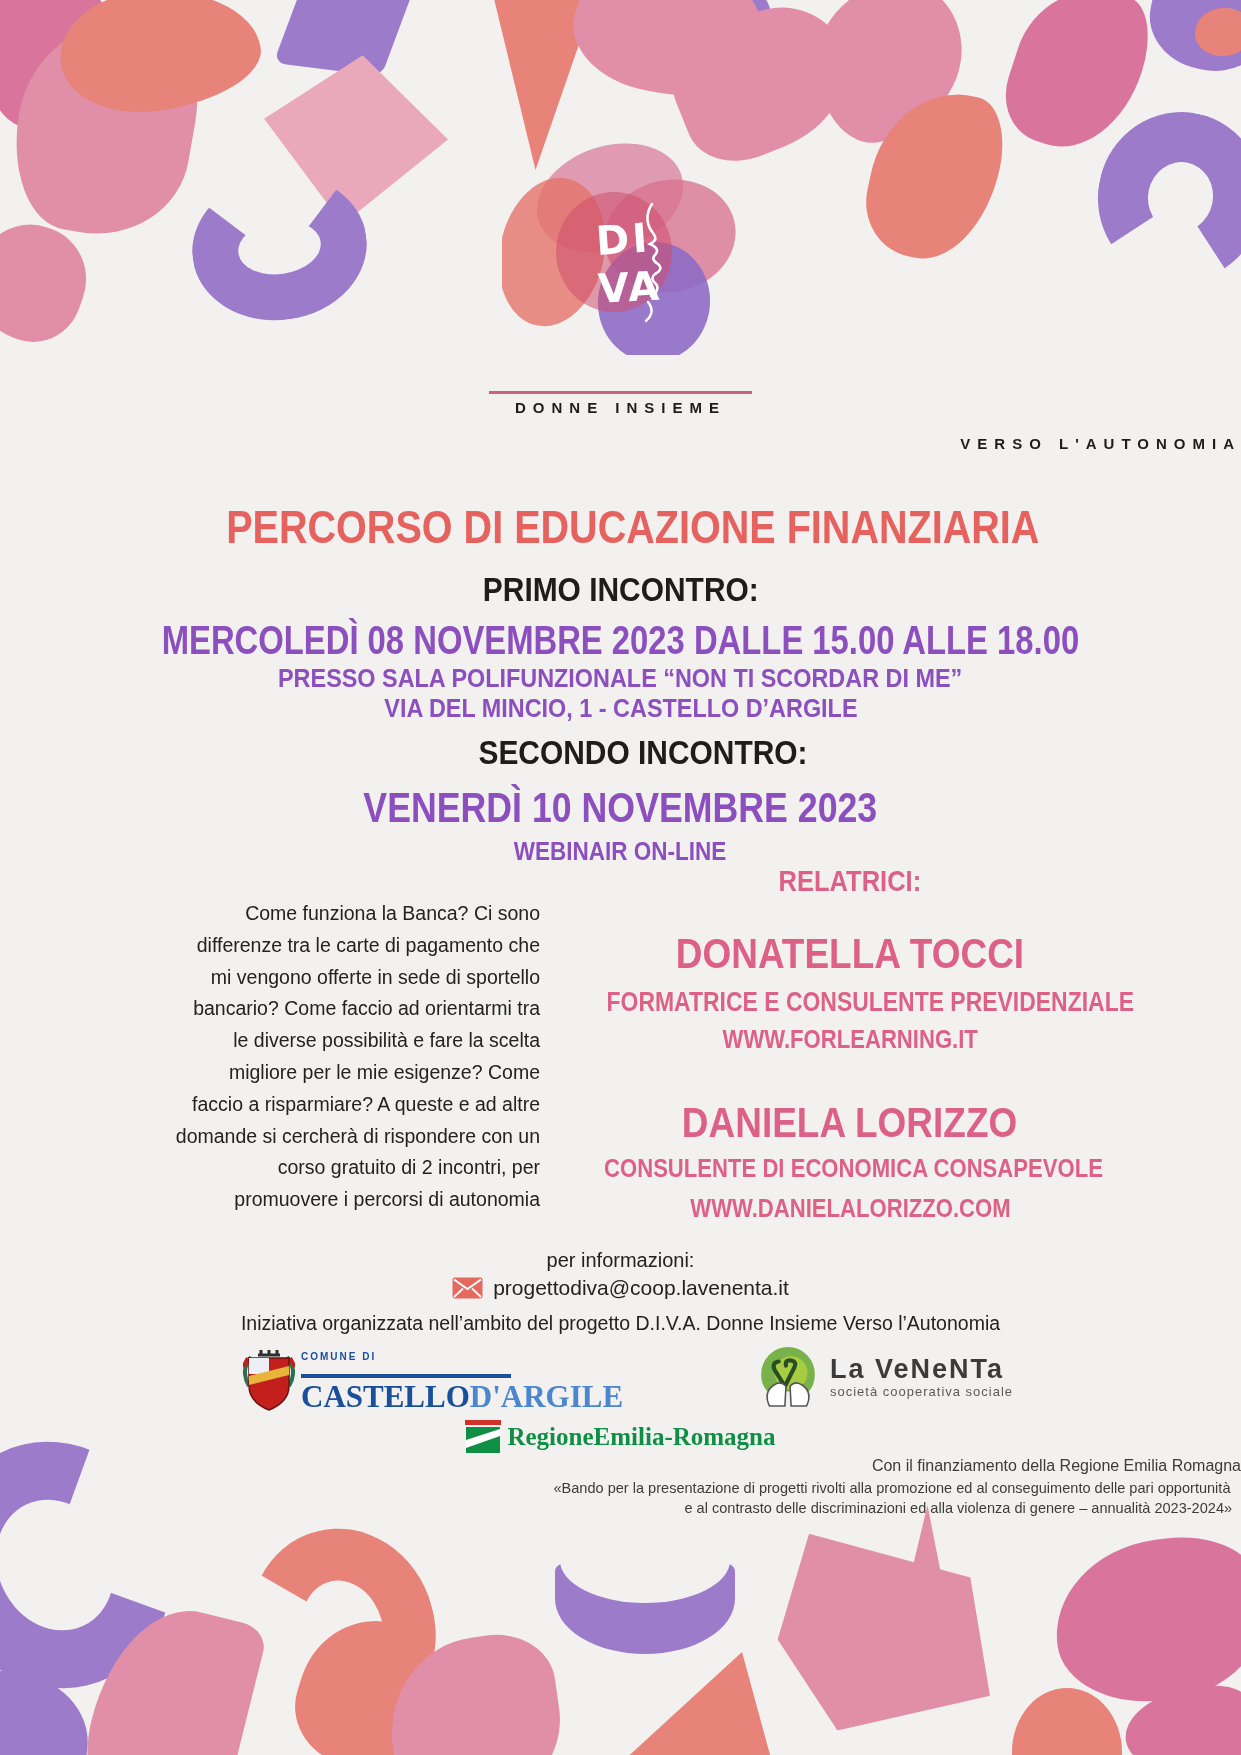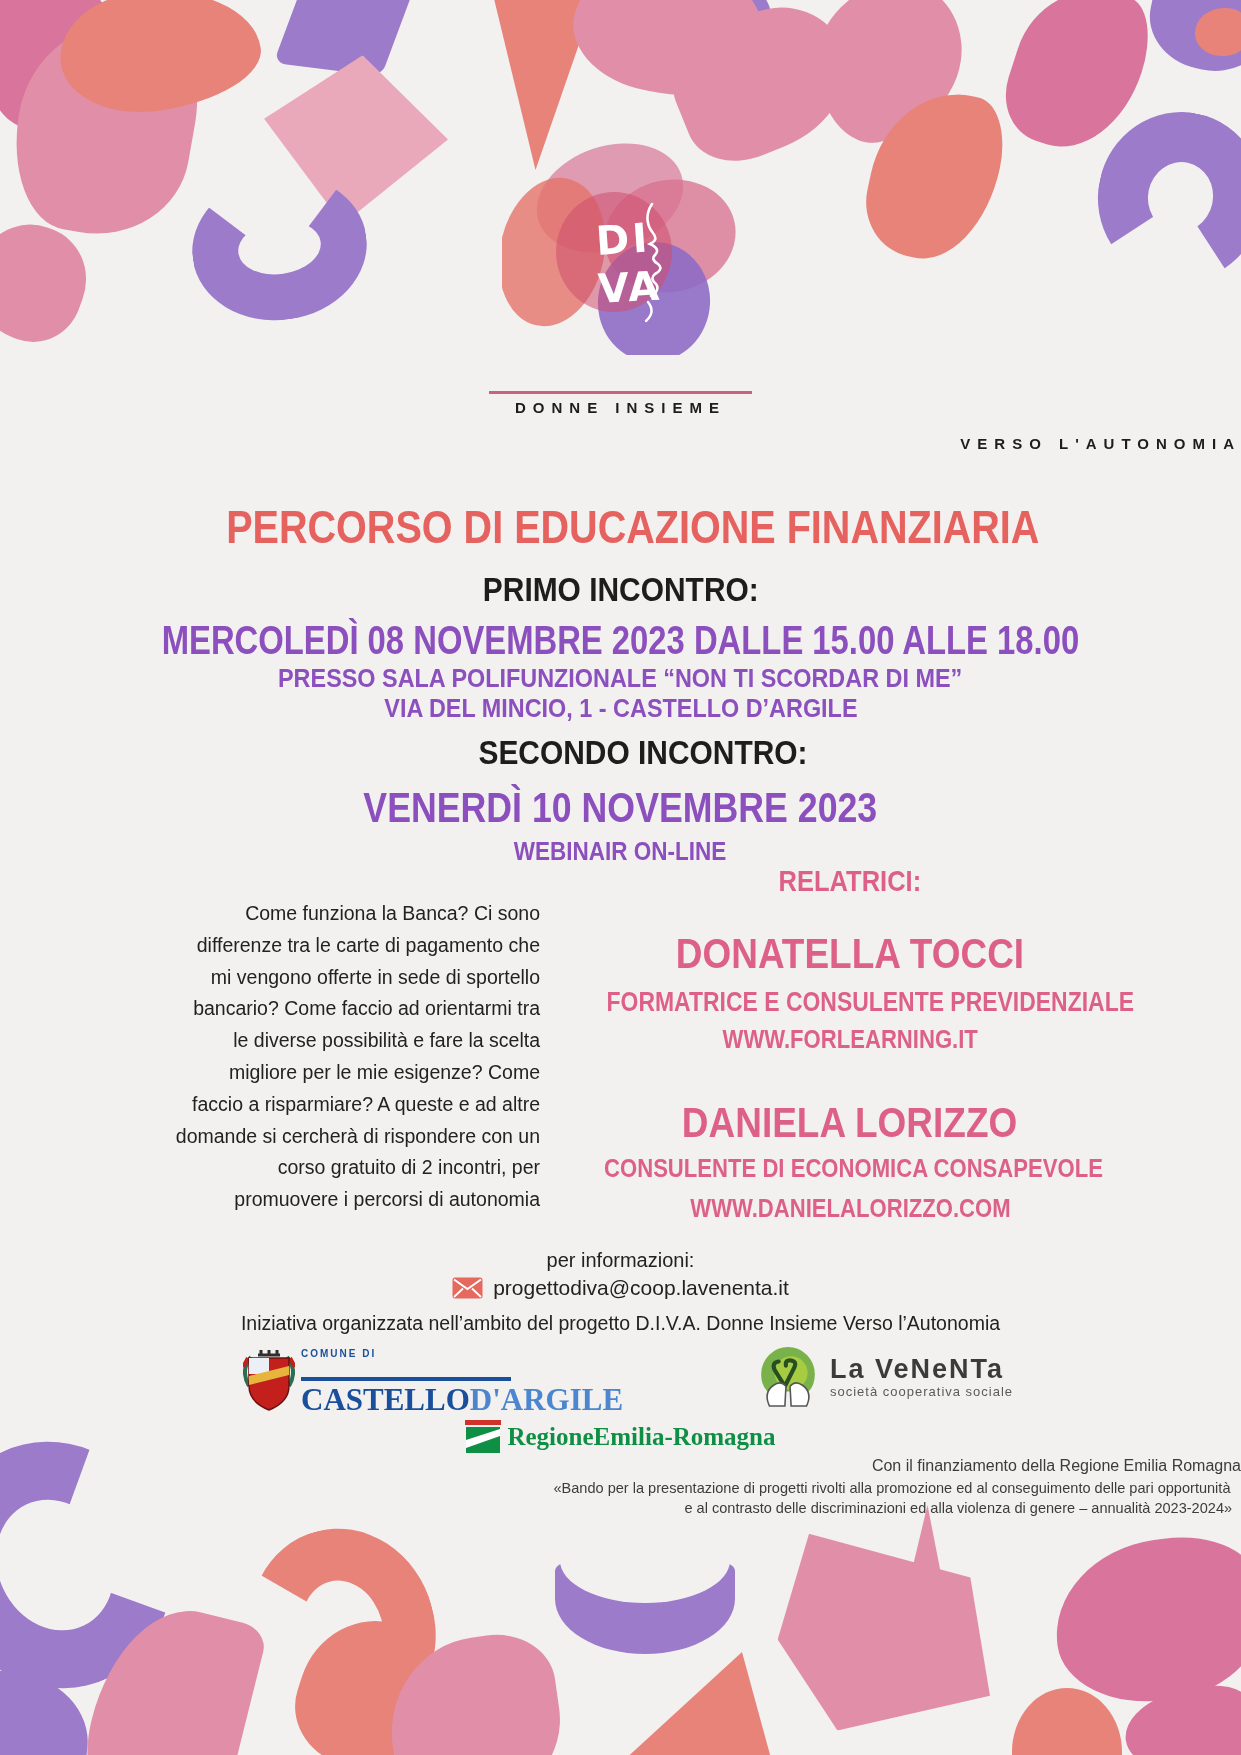--- a/index.html
+++ b/index.html
@@ -28,21 +28,21 @@
   .divider{position:absolute;height:3px;background:var(--divider,#c4647e);}
   .para{position:absolute;left:100px;top:898px;width:440px;text-align:right;
         font-size:19.5px;line-height:31.8px;color:#222;}
   .emailrow{position:absolute;left:0;right:0;top:1276px;display:flex;align-items:center;
             justify-content:center;gap:10px;font-size:21px;color:#222;}
   .email{color:#222;text-decoration:none;}
   .logos{position:absolute;top:1345px;left:0;width:100%;height:80px;}
   .comune{position:absolute;left:243px;top:3px;display:flex;align-items:center;gap:6px;}
   .comune-txt{display:flex;flex-direction:column;line-height:1;}
   .comune-l1{font-size:10px;letter-spacing:2px;font-weight:bold;color:var(--comune-blue,#1a4f9c);
-             border-bottom:4px solid var(--comune-blue,#1a4f9c);padding-bottom:18px;width:210px;}
+             border-bottom:4px solid var(--comune-blue,#1a4f9c);padding-bottom:12px;width:210px;}
   .comune-l2{font-family:"Liberation Serif",serif;font-size:31px;margin-top:3px;}
   .comune-p1{color:var(--comune-blue,#1a4f9c);font-weight:bold;}
   .comune-p2{color:var(--comune-blue-light,#4b86cf);font-weight:bold;}
   .laveneta{position:absolute;left:756px;top:0;display:flex;align-items:center;gap:10px;}
   .lv-name{font-size:27px;font-weight:bold;letter-spacing:2px;color:var(--laveneta-ink,#3b3b3b);line-height:1.05;}
   .lv-sub{font-size:13px;color:#5a5a5a;letter-spacing:1px;}
   .regione{position:absolute;left:0;right:0;top:1420px;display:flex;align-items:center;justify-content:center;gap:6px;}
   .rer-name{font-family:"Liberation Serif",serif;font-weight:bold;font-size:25px;color:var(--regione-green,#0f8f44);}
   .small-grey{color:#3c3c3c;text-align:right;}
 </style>

